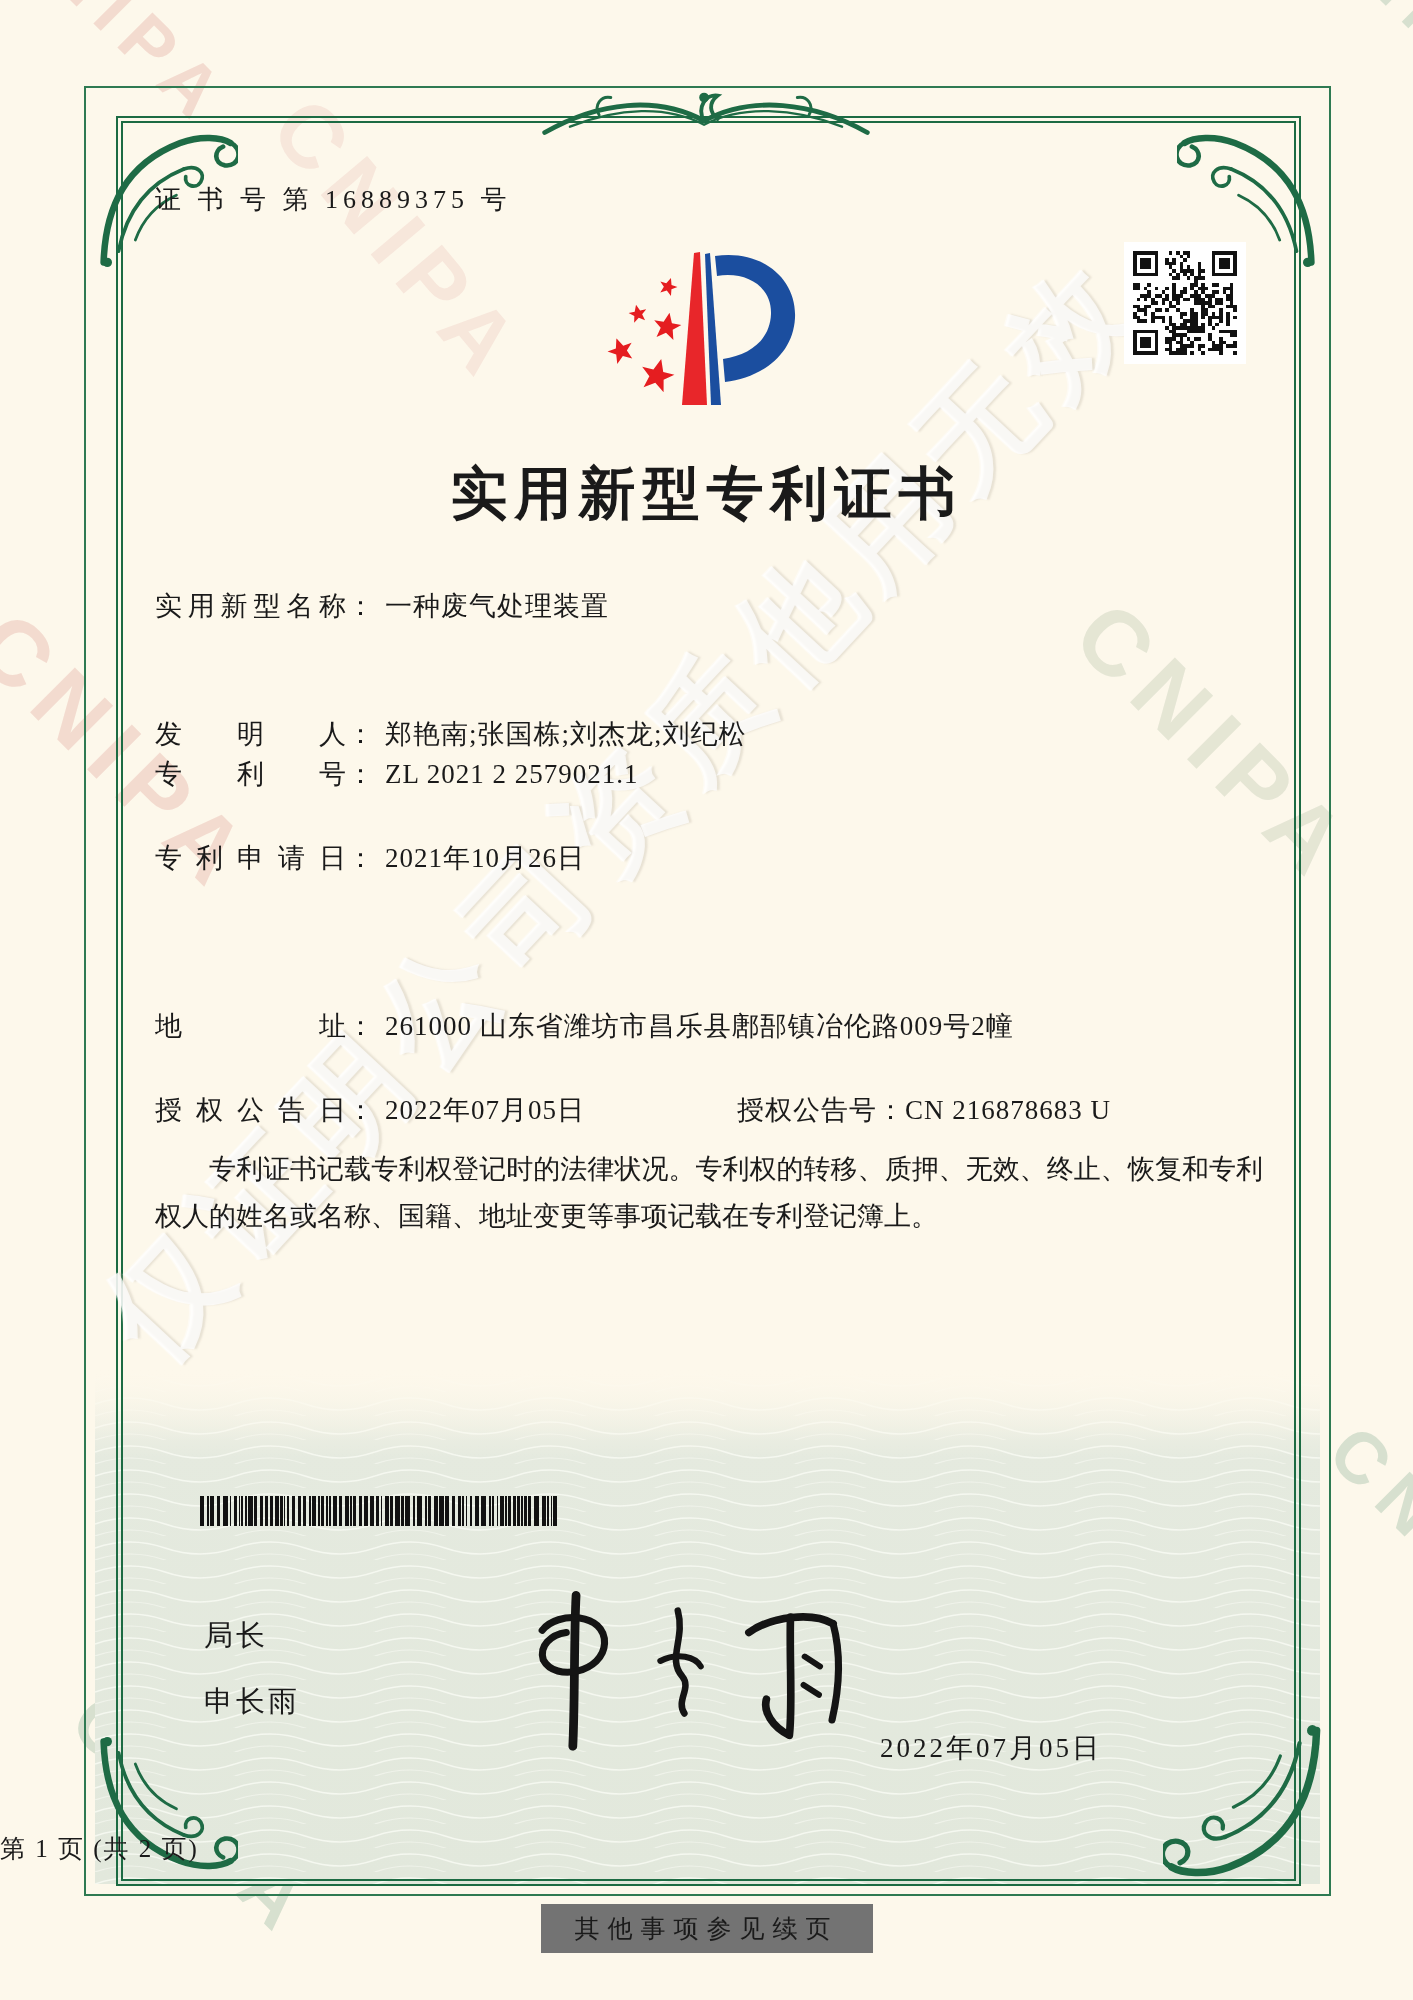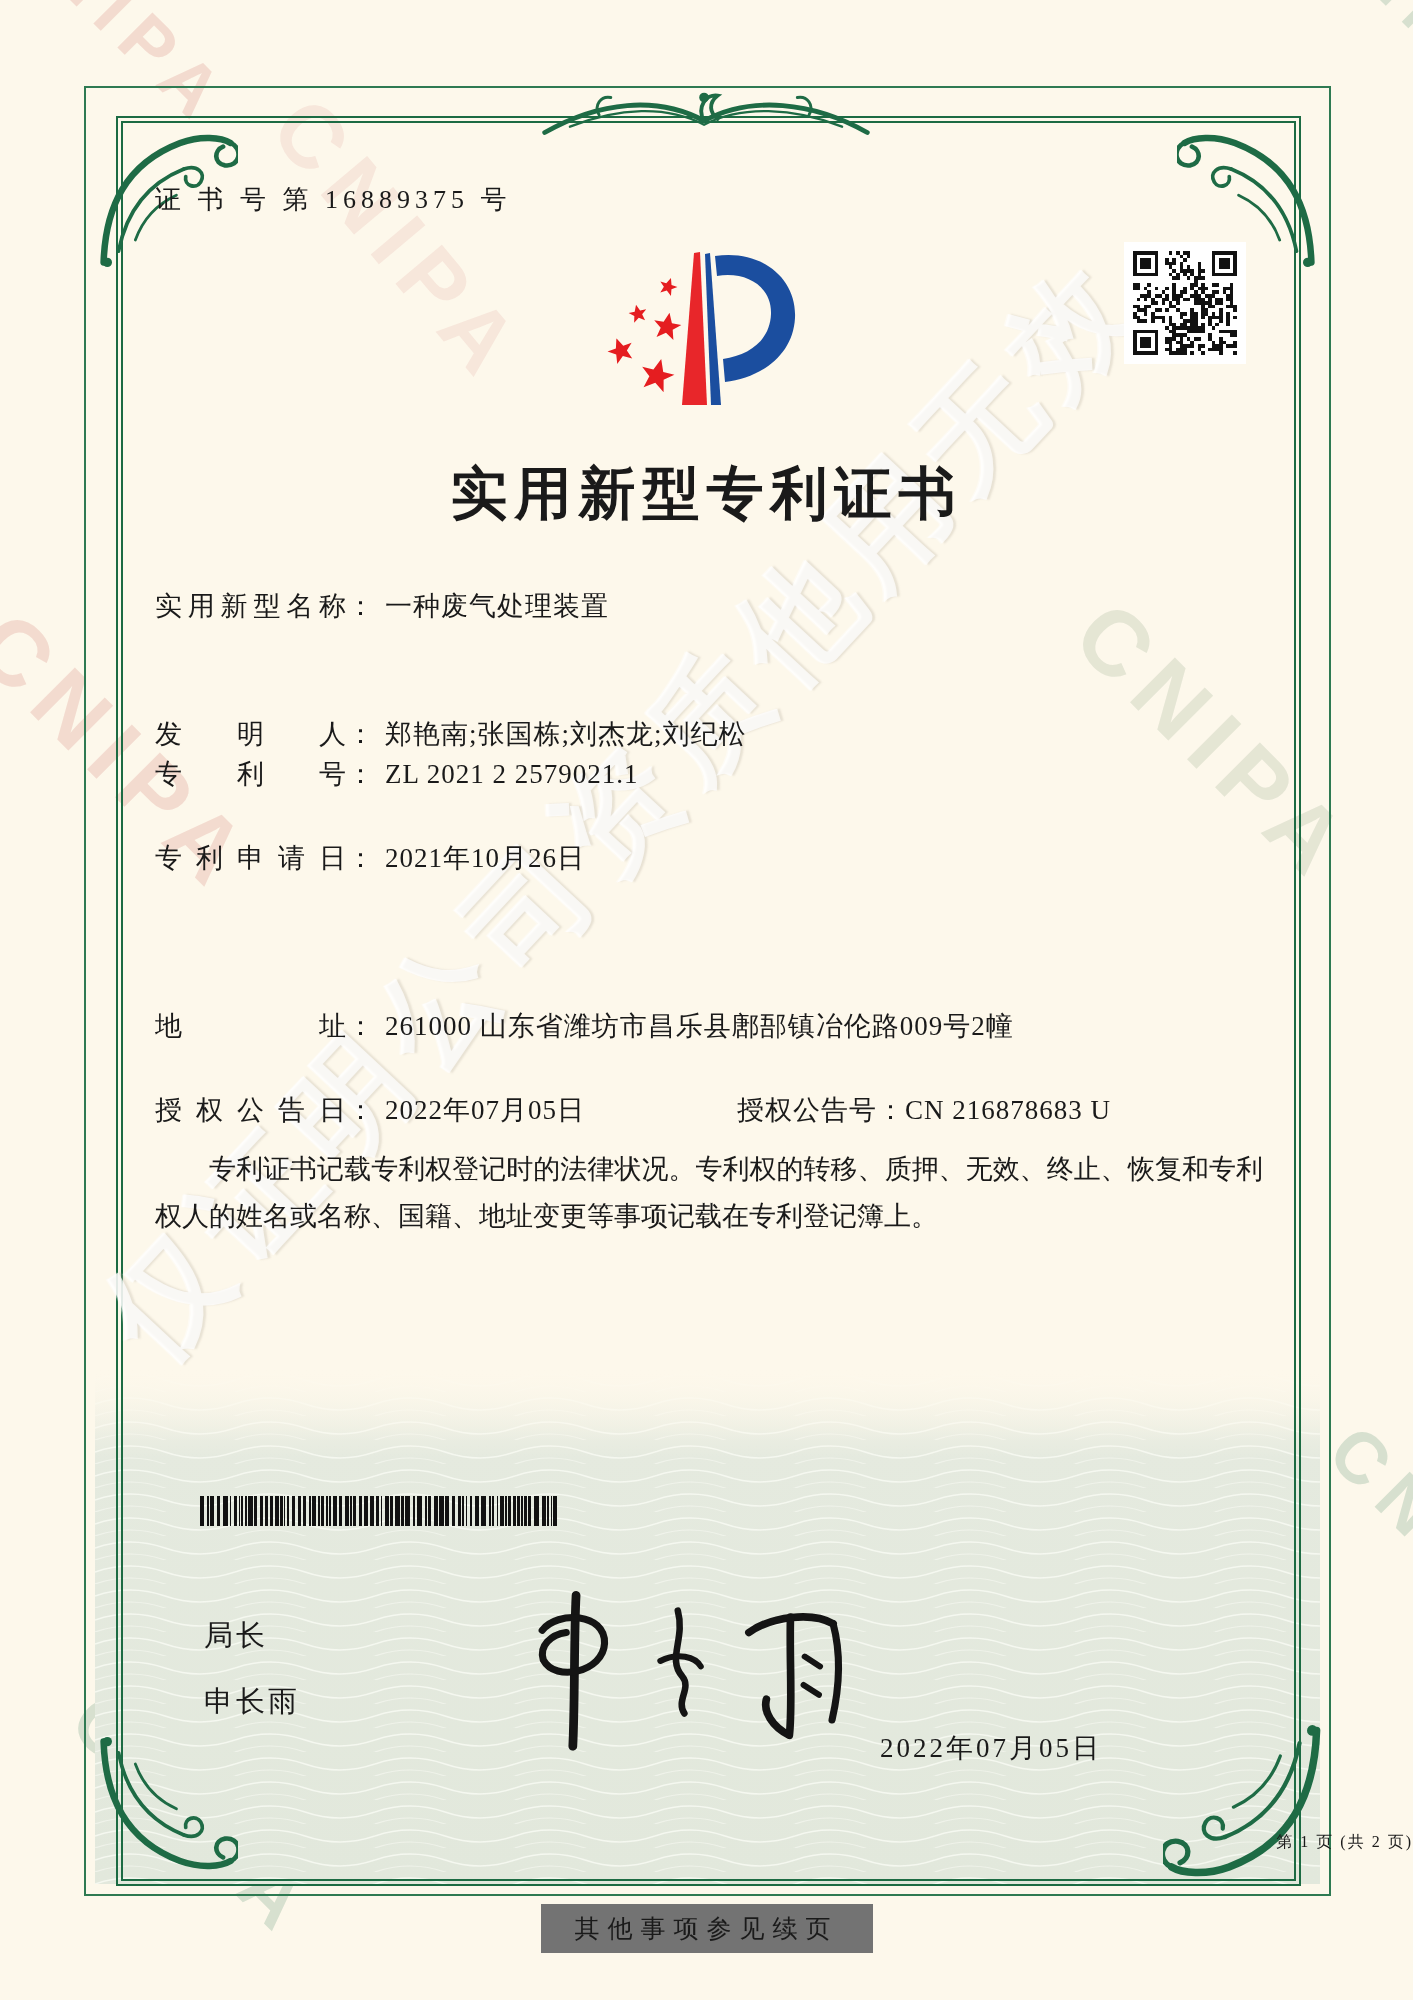--- a/index.html
+++ b/index.html
@@ -53,21 +53,21 @@
   .paras{position:absolute;left:155px;right:150px;top:1146px;font-size:27px;line-height:47px;
     text-align:justify;z-index:4;}
   .paras p{margin:0;text-indent:2em;}
 
   
   .barcode{position:absolute;left:200px;top:1496px;width:360px;height:30px;z-index:4;}
   .signer-title{position:absolute;left:204px;top:1616px;font-size:29px;letter-spacing:3px;z-index:4;}
   .signer-name{position:absolute;left:204px;top:1682px;font-size:29px;letter-spacing:3px;z-index:4;}
   .signature{position:absolute;left:470px;top:1580px;width:420px;height:175px;z-index:4;}
   .sign-date{position:absolute;left:880px;top:1730px;font-size:27px;letter-spacing:3px;z-index:4;}
-  .page-indicator{position:absolute;left:0;right:0;top:1832px;text-align:right;font-size:16px;letter-spacing:2px;z-index:4;padding-left:30px;}
+  .page-indicator{position:absolute;left:0;right:0;top:1832px;text-align:left;font-size:25px;letter-spacing:2px;z-index:4;}
   .footer-note{position:absolute;left:0;right:0;top:1904px;text-align:center;z-index:4;}
   .footer-note span{display:inline-block;background:#737373;padding:8px 34px;font-size:25px;letter-spacing:8px;}
 
   .defs-hidden{position:absolute;width:0;height:0;overflow:hidden;}
 </style>
 </head>
 <body>
 
 <svg class="defs-hidden" xmlns="http://www.w3.org/2000/svg" aria-hidden="true">
   <symbol id="corner-flourish" viewBox="0 0 150 150">

